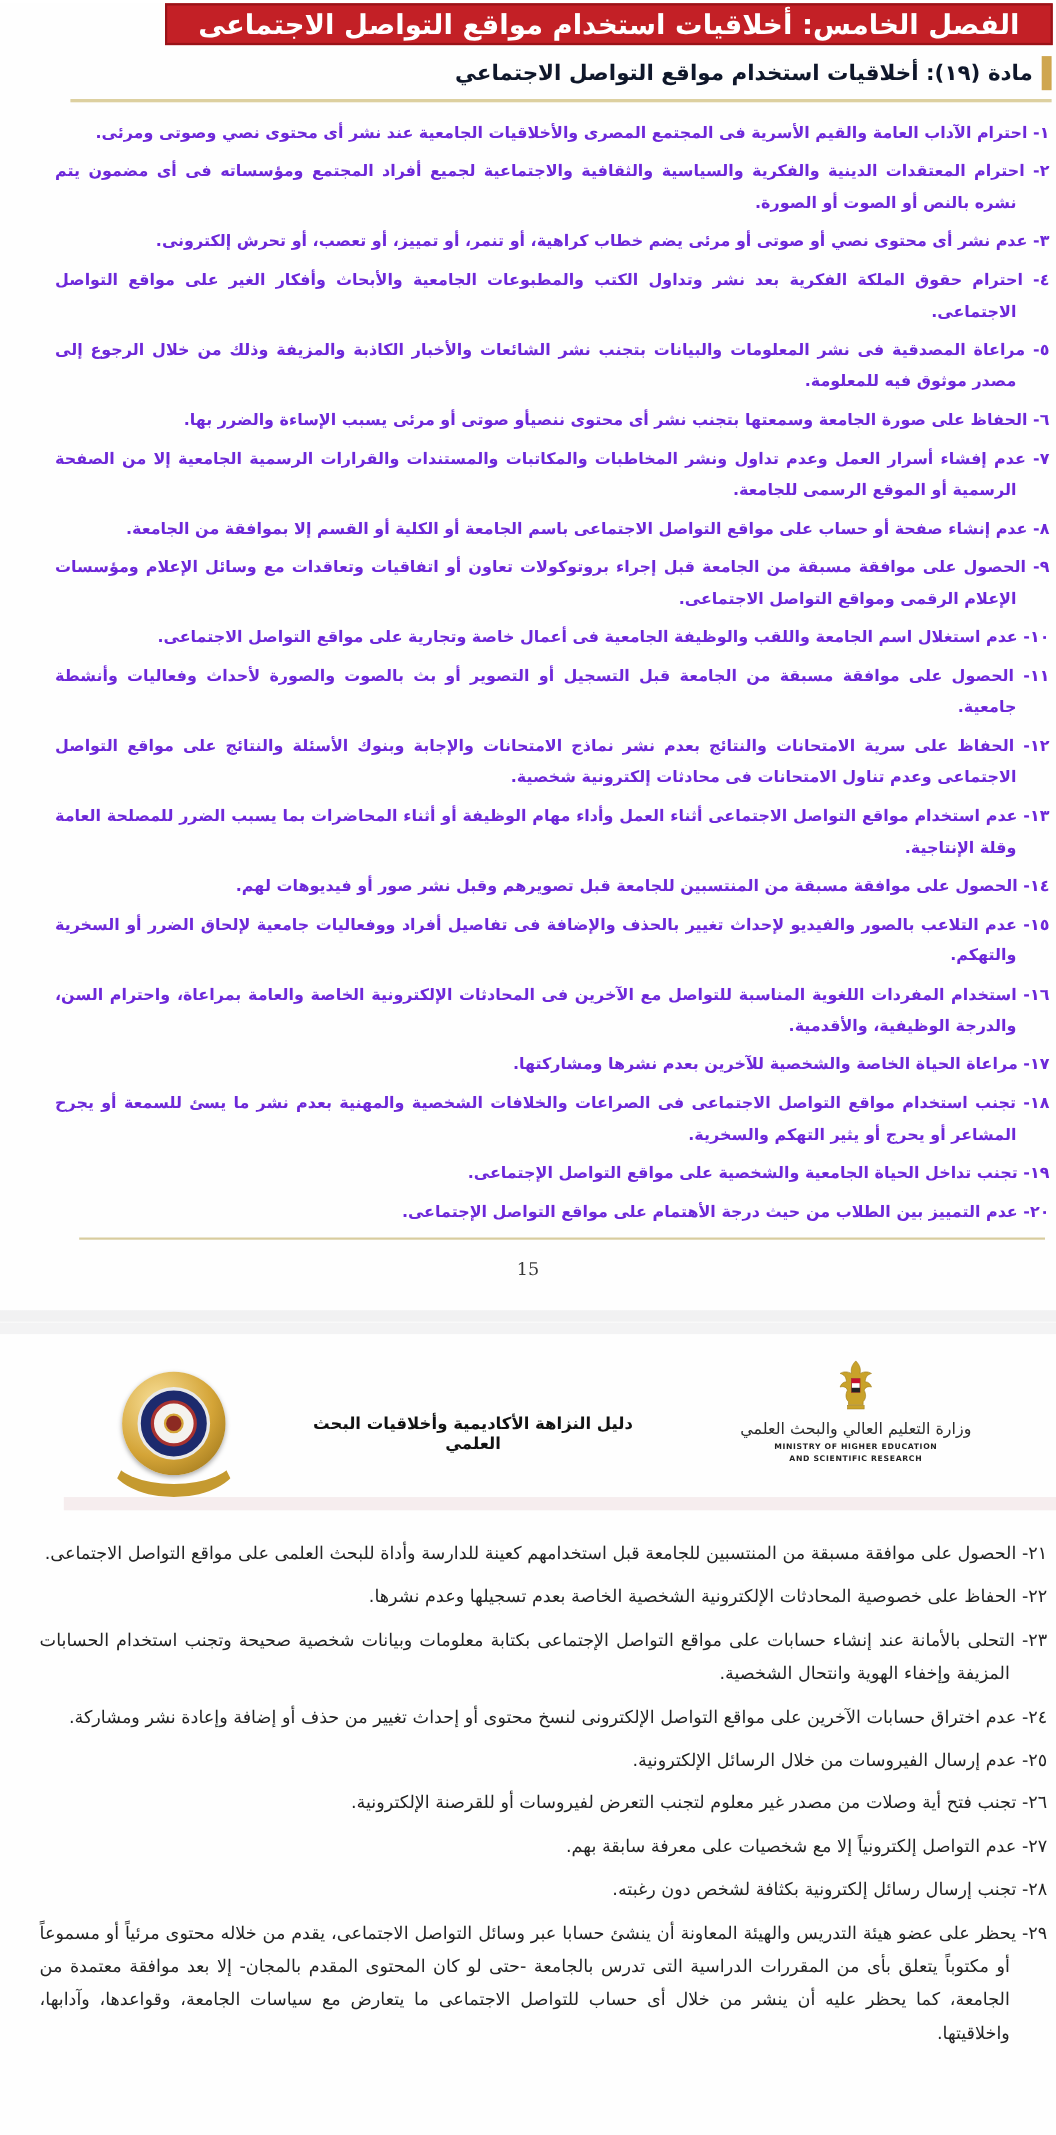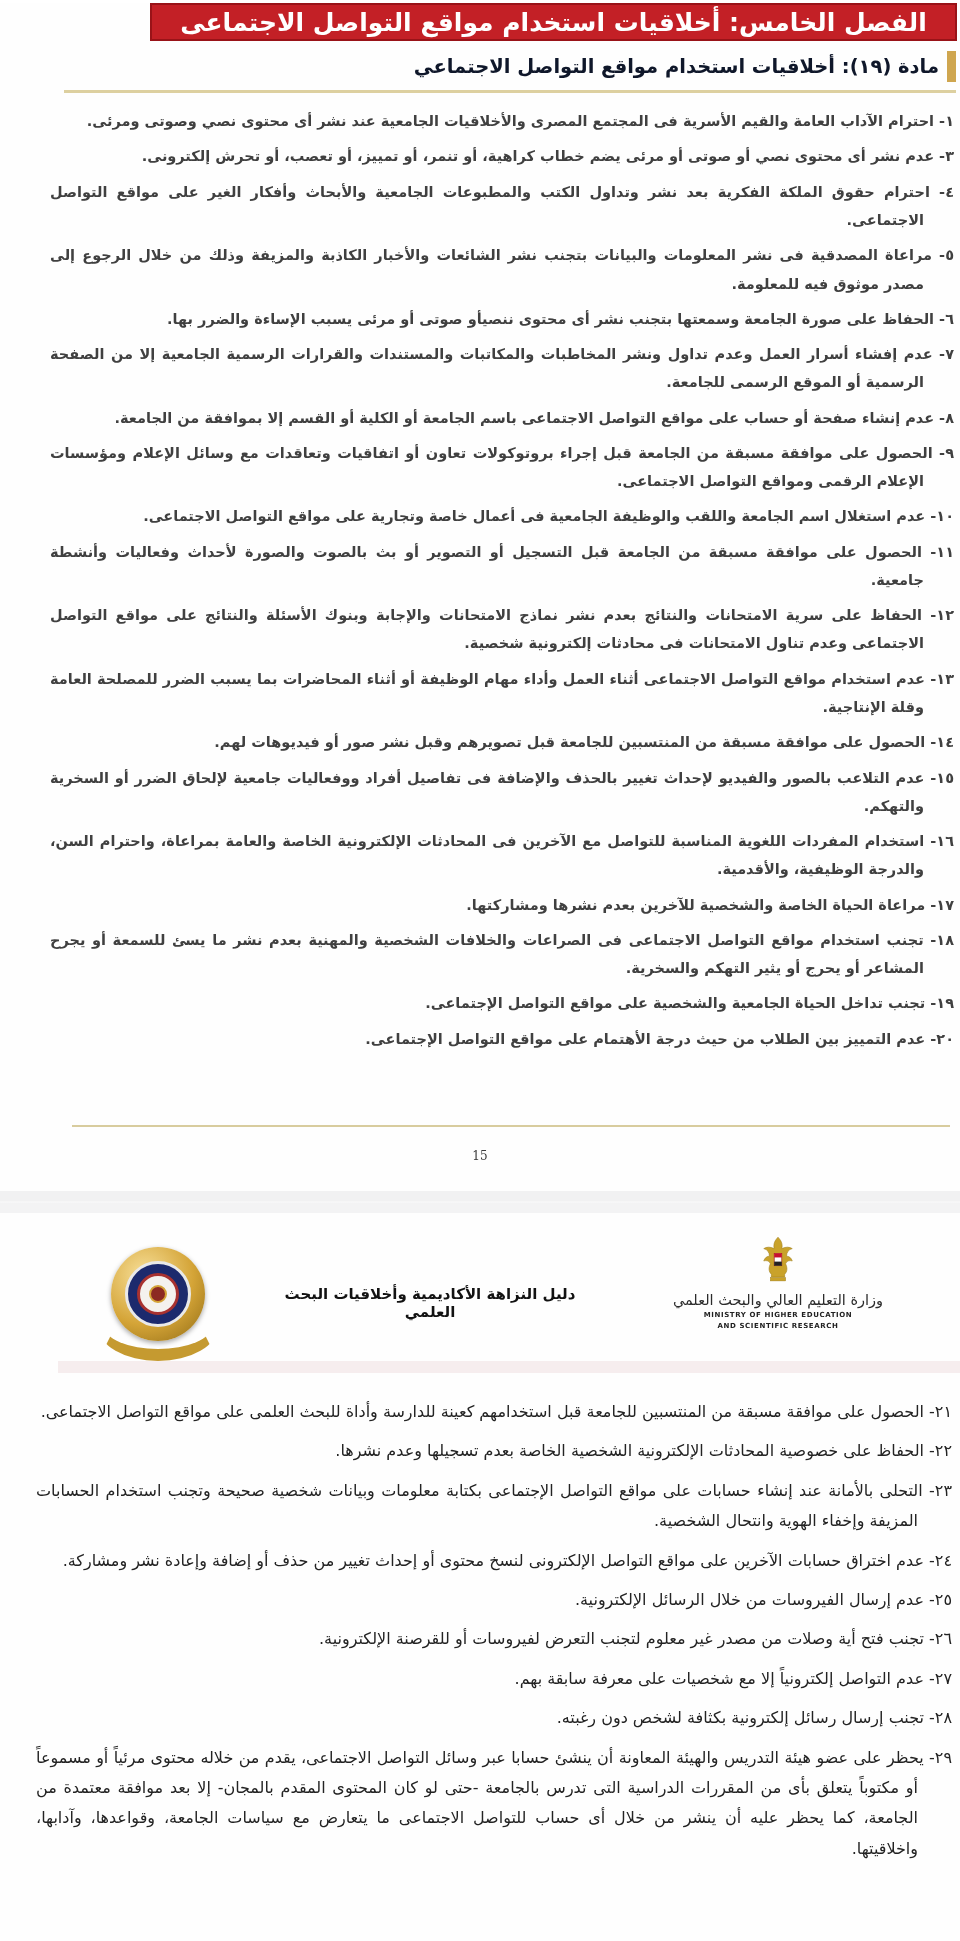--- a/index.html
+++ b/index.html
@@ -20,27 +20,27 @@
   .subtitle-row{
     display:flex;direction:rtl;align-items:stretch;
     margin:10px 4px 0 64px;border-bottom:3px solid #ddd0a0;padding-bottom:8px;
   }
   .goldbar{width:9px;background:#cfa64f;margin-left:8px;}
   .subtitle{flex:1;margin:0;font-size:19.5px;font-weight:bold;color:#0f172a;text-align:right;line-height:1.6;}
   
   .items{direction:rtl;text-align:justify;}
   .items1{padding:14px 6px 0 50px;}
   .items1 .it{
-    margin:0 0 7px;font-size:14.5px;font-weight:bold;color:#404040;
+    margin:0 0 7px;font-size:14.5px;font-weight:bold;color:#6d28d9;
     line-height:1.95;padding-right:30px;text-indent:-30px;
   }
   .footrule{position:absolute;bottom:64px;left:72px;right:10px;border-top:2px solid #d8cc9e;}
   .pagenum{
     position:absolute;bottom:28px;left:0;right:0;text-align:center;
-    font-size:12px;color:#3a3a3a;font-family:"DejaVu Serif",serif;
+    font-size:16px;color:#3a3a3a;font-family:"DejaVu Serif",serif;
   }
   
   .gap{height:22px;background:linear-gradient(#f1f1f2 45%,#fafafa 50%,#f3f3f4 55%);}
   
   .page2{height:731px;}
   .p2header{position:relative;height:148px;}
   
   .jubilee{position:absolute;left:102px;top:34px;width:112px;height:114px;}
   .jub-outer{
     width:94px;height:94px;border-radius:50%;margin:0 auto;
@@ -86,20 +86,21 @@
     <span>الفصل الخامس: أخلاقيات استخدام مواقع التواصل الاجتماعى</span>
   </div>
 
   <div class="subtitle-row">
     <span class="goldbar"></span>
     <h2 class="subtitle">مادة (١٩): أخلاقيات استخدام مواقع التواصل الاجتماعي</h2>
   </div>
 
   <div class="items items1">
     <p class="it">١- احترام الآداب العامة والقيم الأسرية فى المجتمع المصرى والأخلاقيات الجامعية عند نشر أى محتوى نصي وصوتى ومرئى.</p>
+    <p class="it">٢- احترام المعتقدات الدينية والفكرية والسياسية والثقافية والاجتماعية لجميع أفراد المجتمع ومؤسساته فى أى مضمون يتم نشره بالنص أو الصوت أو الصورة.</p>
     <p class="it">٣- عدم نشر أى محتوى نصي أو صوتى أو مرئى يضم خطاب كراهية، أو تنمر، أو تمييز، أو تعصب، أو تحرش إلكترونى.</p>
     <p class="it">٤- احترام حقوق الملكة الفكرية بعد نشر وتداول الكتب والمطبوعات الجامعية والأبحاث وأفكار الغير على مواقع التواصل الاجتماعى.</p>
     <p class="it">٥- مراعاة المصدقية فى نشر المعلومات والبيانات بتجنب نشر الشائعات والأخبار الكاذبة والمزيفة وذلك من خلال الرجوع إلى مصدر موثوق فيه للمعلومة.</p>
     <p class="it">٦- الحفاظ على صورة الجامعة وسمعتها بتجنب نشر أى محتوى ننصيأو صوتى أو مرئى يسبب الإساءة والضرر بها.</p>
     <p class="it">٧- عدم إفشاء أسرار العمل وعدم تداول ونشر المخاطبات والمكاتبات والمستندات والقرارات الرسمية الجامعية إلا من الصفحة الرسمية أو الموقع الرسمى للجامعة.</p>
     <p class="it">٨- عدم إنشاء صفحة أو حساب على مواقع التواصل الاجتماعى باسم الجامعة أو الكلية أو القسم إلا بموافقة من الجامعة.</p>
     <p class="it">٩- الحصول على موافقة مسبقة من الجامعة قبل إجراء بروتوكولات تعاون أو اتفاقيات وتعاقدات مع وسائل الإعلام ومؤسسات الإعلام الرقمى ومواقع التواصل الاجتماعى.</p>
     <p class="it">١٠- عدم استغلال اسم الجامعة واللقب والوظيفة الجامعية فى أعمال خاصة وتجارية على مواقع التواصل الاجتماعى.</p>
     <p class="it">١١- الحصول على موافقة مسبقة من الجامعة قبل التسجيل أو التصوير أو بث بالصوت والصورة لأحداث وفعاليات وأنشطة جامعية.</p>
     <p class="it">١٢- الحفاظ على سرية الامتحانات والنتائج بعدم نشر نماذج الامتحانات والإجابة وبنوك الأسئلة والنتائج على مواقع التواصل الاجتماعى وعدم تناول الامتحانات فى محادثات إلكترونية شخصية.</p>

